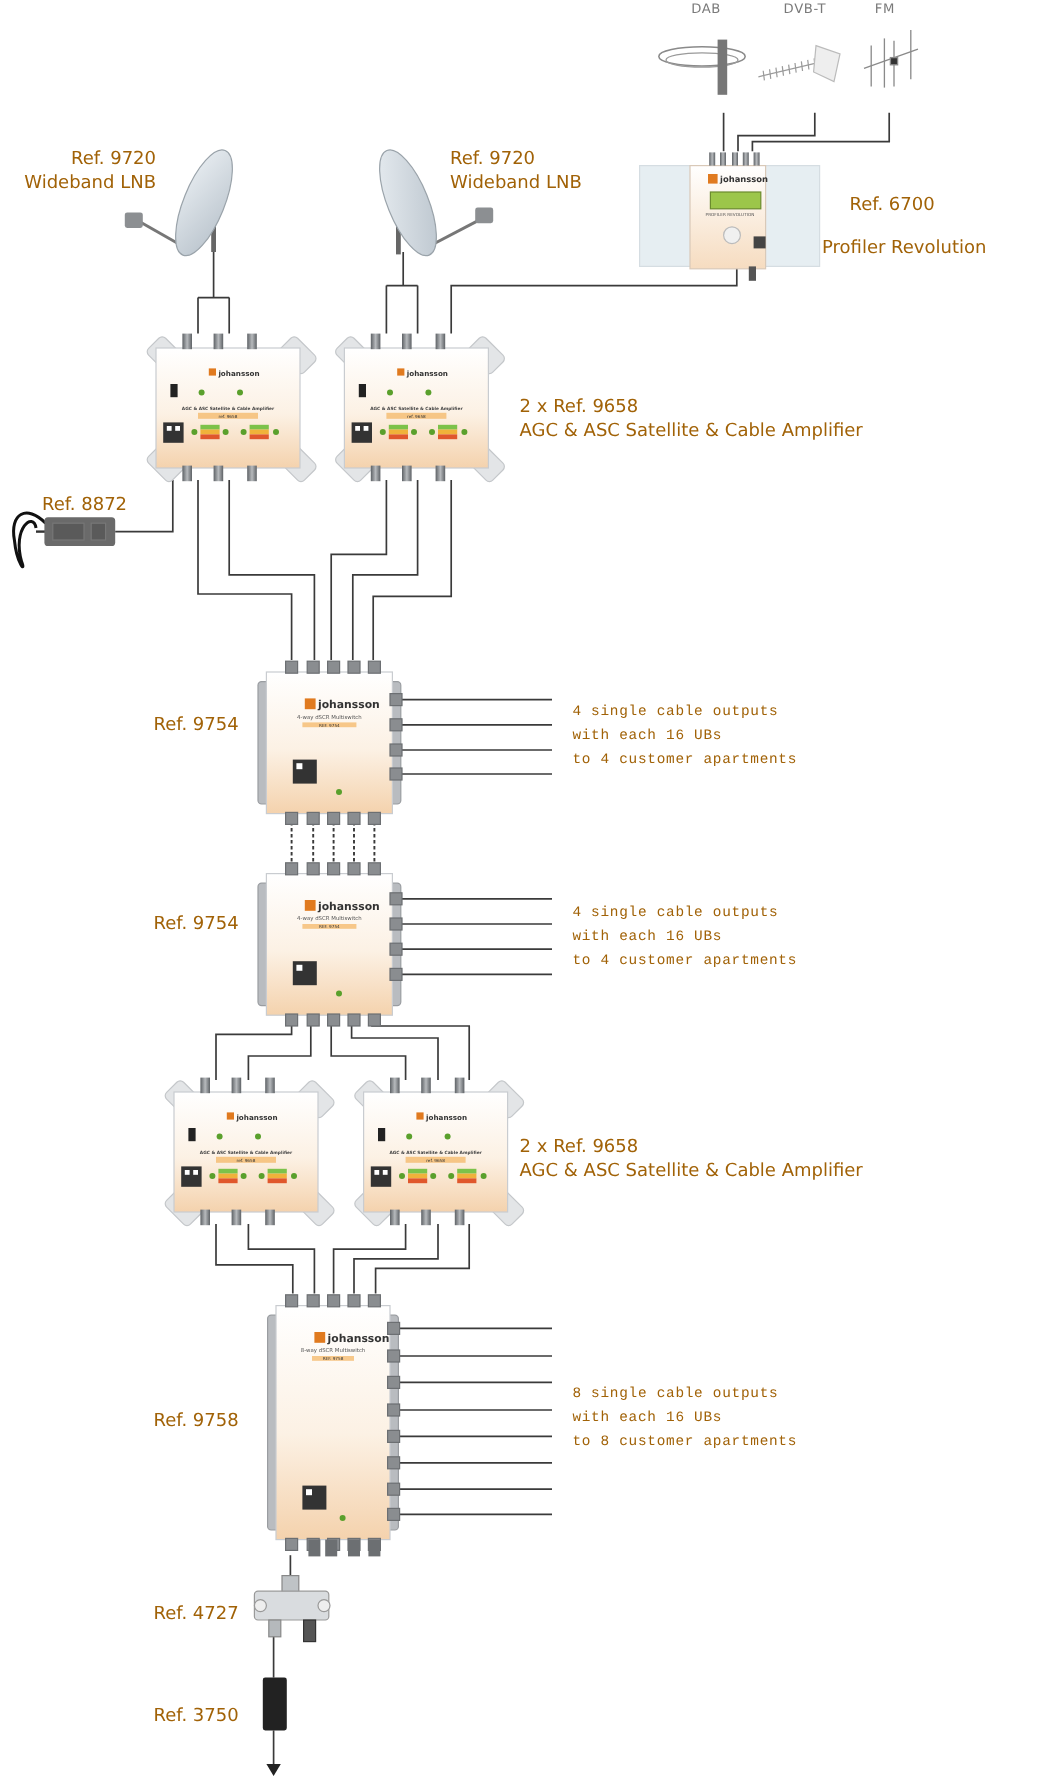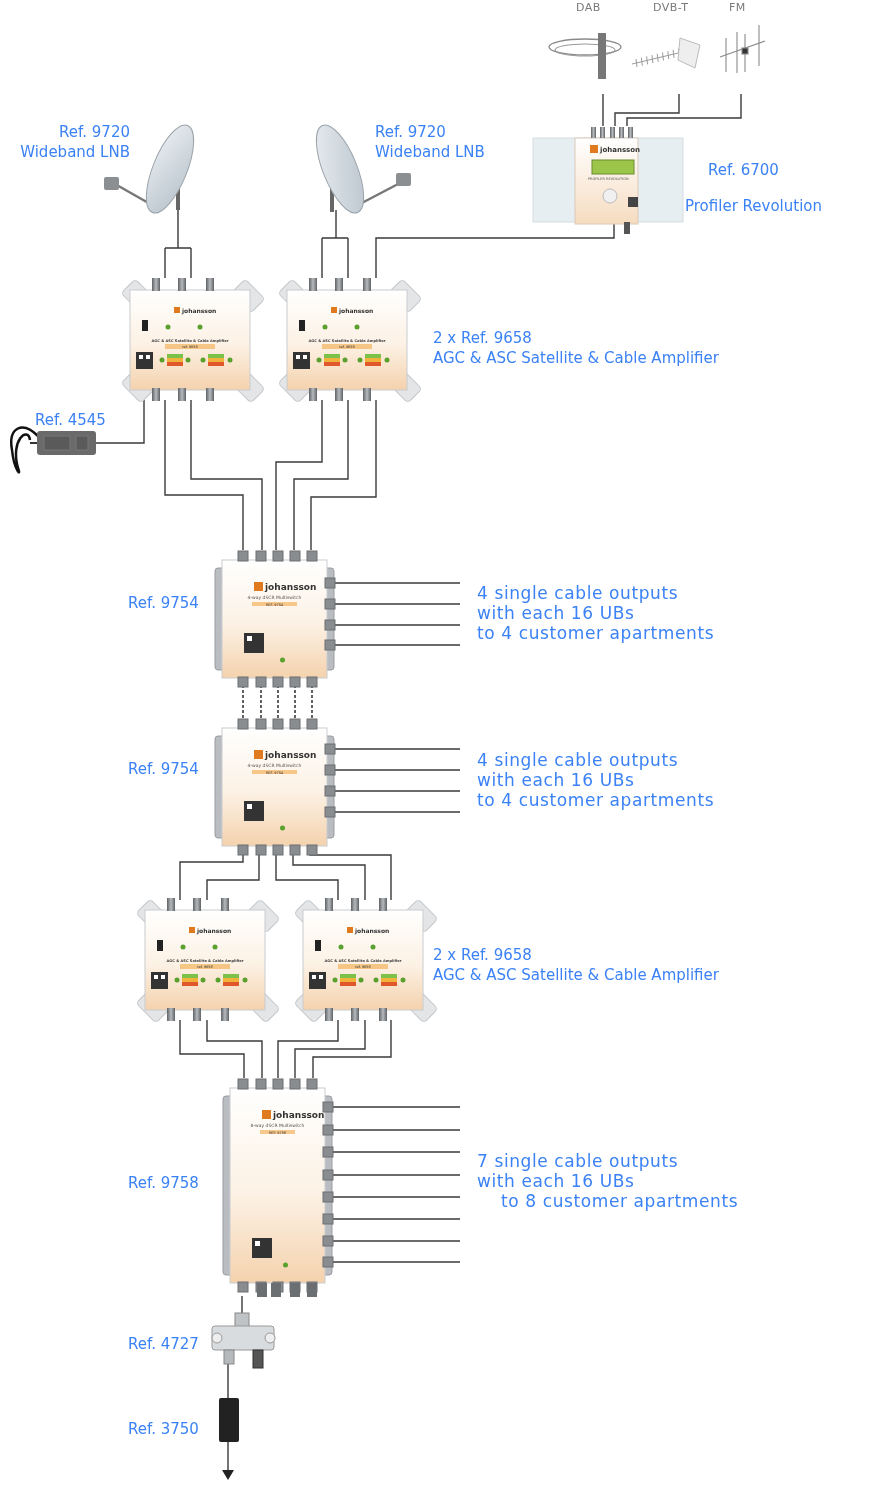--- a/index.html
+++ b/index.html
@@ -1,22 +1,22 @@
 <!DOCTYPE html>
 <html><head>
   <meta charset="utf-8">
   <style>
     html, body { margin:0; padding:0; background:#ffffff; }
     body { width:873px; height:1485px; position:relative; overflow:hidden;
            font-family:"DejaVu Sans", sans-serif; color:#222; }
     #canvas { position:absolute; left:0; top:0; width:873px; height:1485px; }
-    .lbl { position:absolute; font-size:15px; line-height:20px; color:#3b82f6; white-space:nowrap; }
+    .lbl { position:absolute; font-size:15px; line-height:20px; color:#a16207; white-space:nowrap; }
     .lbl-r { text-align:right; }
     .lbl-sm { font-size:11px; color:#7a7a7a; letter-spacing:0.5px; }
-    .lbl-out { font-size:17px; line-height:20px; letter-spacing:0.6px; }
+    .lbl-out { font-size:12px; line-height:20px; letter-spacing:0.6px;font-family:Liberation Mono, monospace; }
   </style>
 </head>
 <body>
 
 <svg id="canvas" viewBox="0 0 873 1485" xmlns="http://www.w3.org/2000/svg">
   <defs>
     <linearGradient id="bodyGrad" x1="0" y1="0" x2="0" y2="1">
       <stop offset="0" stop-color="#ffffff"></stop>
       <stop offset="0.55" stop-color="#fcf1e4"></stop>
       <stop offset="1" stop-color="#f4d2ad"></stop>
@@ -423,34 +423,34 @@
 <div class="lbl lbl-r" style="left:0; width:130px; top:142px;">Wideband LNB</div>
 <div class="lbl" style="left:375px; top:122px;">Ref. 9720</div>
 <div class="lbl" style="left:375px; top:142px;">Wideband LNB</div>
 
 <div class="lbl" style="left:685px; top:160px;padding-left:23px;">Ref. 6700</div>
 <div class="lbl" style="left:685px; top:196px;">Profiler Revolution</div>
 
 <div class="lbl" style="left:433px; top:328px;">2 x Ref. 9658</div>
 <div class="lbl" style="left:433px; top:348px;">AGC &amp; ASC Satellite &amp; Cable Amplifier</div>
 
-<div class="lbl" style="left:35px; top:410px;">Ref. 4545</div>
+<div class="lbl" style="left:35px; top:410px;">Ref. 8872</div>
 
 <div class="lbl" style="left:128px; top:593px;">Ref. 9754</div>
 <div class="lbl lbl-out" style="left:477px; top:583px;">4 single cable outputs</div>
 <div class="lbl lbl-out" style="left:477px; top:603px;">with each 16 UBs</div>
 <div class="lbl lbl-out" style="left:477px; top:623px;">to 4 customer apartments</div>
 
 <div class="lbl" style="left:128px; top:759px;">Ref. 9754</div>
 <div class="lbl lbl-out" style="left:477px; top:750px;">4 single cable outputs</div>
 <div class="lbl lbl-out" style="left:477px; top:770px;">with each 16 UBs</div>
 <div class="lbl lbl-out" style="left:477px; top:790px;">to 4 customer apartments</div>
 
 <div class="lbl" style="left:433px; top:945px;">2 x Ref. 9658</div>
 <div class="lbl" style="left:433px; top:965px;">AGC &amp; ASC Satellite &amp; Cable Amplifier</div>
 
 <div class="lbl" style="left:128px; top:1173px;">Ref. 9758</div>
-<div class="lbl lbl-out" style="left:477px; top:1151px;">7 single cable outputs</div>
+<div class="lbl lbl-out" style="left:477px; top:1151px;">8 single cable outputs</div>
 <div class="lbl lbl-out" style="left:477px; top:1171px;">with each 16 UBs</div>
-<div class="lbl lbl-out" style="left:477px; top:1191px;margin-left:24px;">to 8 customer apartments</div>
+<div class="lbl lbl-out" style="left:477px; top:1191px;">to 8 customer apartments</div>
 
 <div class="lbl" style="left:128px; top:1334px;">Ref. 4727</div>
 <div class="lbl" style="left:128px; top:1419px;">Ref. 3750</div>
 
 </body></html>

